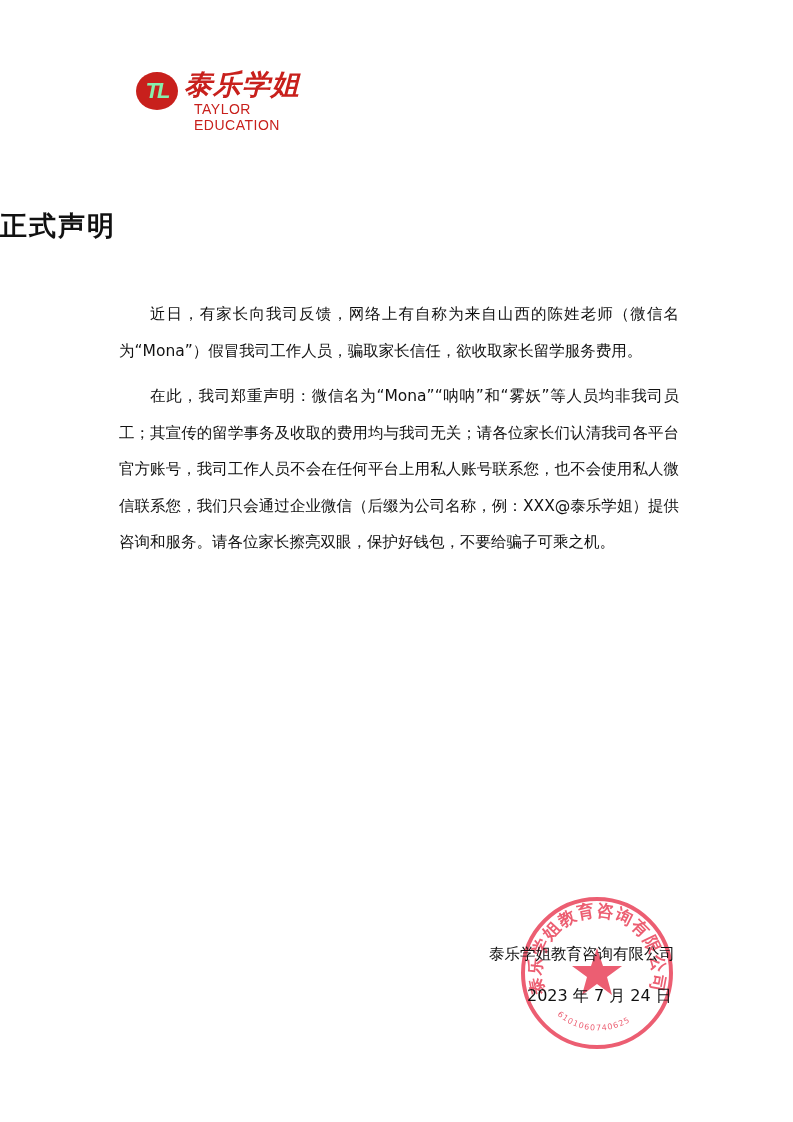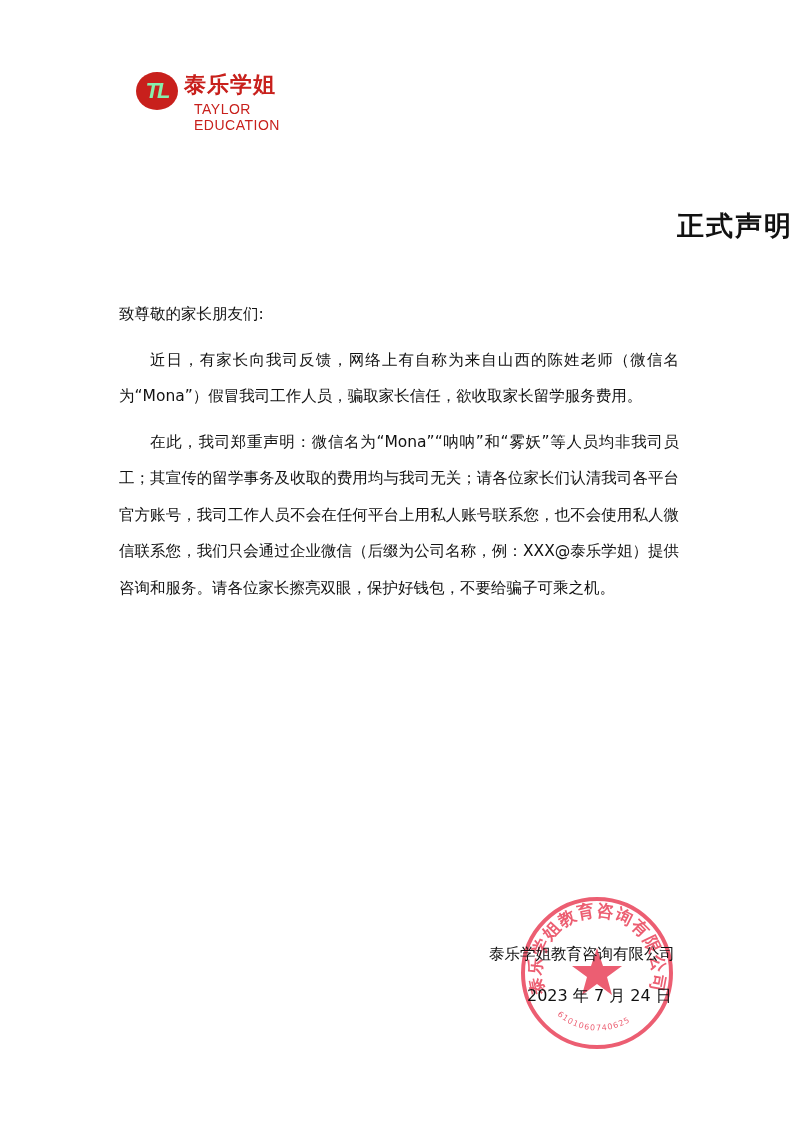--- a/index.html
+++ b/index.html
@@ -2,25 +2,25 @@
 <html><head>
 <meta charset="utf-8">
 <style>
   html, body { margin: 0; padding: 0; background: #ffffff; }
   body { width: 793px; height: 1122px; position: relative; overflow: hidden;
          font-family: "DejaVu Sans", "Liberation Sans", sans-serif; color: #111; }
   .logo { position: absolute; left: 136px; top: 70px; width: 180px; height: 44px; }
   .logo-circle { position: absolute; left: 0; top: 2px; width: 42px; height: 38px; border-radius: 50%;
                  background: #c8201c; color: #86efac; font-family: "Liberation Sans", sans-serif;
                  font-weight: bold; font-style: italic; font-size: 22px; line-height: 38px; text-align: center; letter-spacing: -2px; }
-  .logo-cn { position: absolute; left: 48px; top: 0; font-size: 22px; font-weight: bold; color: #c8201c;
-             letter-spacing: 1px; line-height: 30px; text-align: right; }
+  .logo-cn { position: absolute; left: 48px; top: 0; font-size: 28px; font-weight: bold; color: #c8201c;
+             font-style: italic; letter-spacing: 1px; line-height: 30px; text-align: right; }
   .logo-en { position: absolute; left: 58px; top: 31px; font-family: "Liberation Sans", sans-serif;
              font-size: 14px; color: #c8201c; letter-spacing: 0.5px; }
-  .title { position: absolute; left: 0; width: 793px; top: 208px; text-align: right;
+  .title { position: absolute; left: 0; width: 793px; top: 208px; text-align: left;
            font-size: 27px; font-weight: bold; letter-spacing: 2px; }
   .body { position: absolute; left: 119px; top: 296px; width: 560px; font-size: 15.5px; line-height: 36.5px; }
   .p { margin: 0 0 9px 0; text-align: justify; }
   .indent { text-indent: 2em; }
   .greeting { margin-bottom: 9px; }
   .sign { position: absolute; right: 118px; top: 944px; font-size: 15.5px; text-align: right; z-index: 2; }
   .date { position: absolute; left: 527px; top: 986px; font-size: 16px; z-index: 2; }
   .stamp { position: absolute; left: 517px; top: 893px; width: 160px; height: 160px; z-index: 1; opacity: 0.8; }
 </style>
 </head>
@@ -28,21 +28,20 @@
 
 <div class="logo">
   <div class="logo-circle">TL</div>
   <div class="logo-cn">泰乐学姐</div>
   <div class="logo-en">TAYLOR EDUCATION</div>
 </div>
 
 <div class="title">正式声明</div>
 
 <div class="body">
-  <p class="p greeting">致尊敬的家长朋友们:</p>
   <p class="p indent">近日，有家长向我司反馈，网络上有自称为来自山西的陈姓老师（微信名为“Mona”）假冒我司工作人员，骗取家长信任，欲收取家长留学服务费用。</p>
   <p class="p indent">在此，我司郑重声明：微信名为“Mona”“呐呐”和“雾妖”等人员均非我司员工；其宣传的留学事务及收取的费用均与我司无关；请各位家长们认清我司各平台官方账号，我司工作人员不会在任何平台上用私人账号联系您，也不会使用私人微信联系您，我们只会通过企业微信（后缀为公司名称，例：XXX@泰乐学姐）提供咨询和服务。请各位家长擦亮双眼，保护好钱包，不要给骗子可乘之机。</p>
 </div>
 
 <svg class="stamp" viewBox="0 0 160 160">
   <defs>
     <path id="arcTop" d="M 28 100 A 56 56 0 1 1 132 100"></path>
     <path id="arcBot" d="M 40 122 A 62 62 0 0 0 122 122"></path>
   </defs>
   <circle cx="80" cy="80" r="74" fill="none" stroke="#e8374f" stroke-width="4"></circle>

